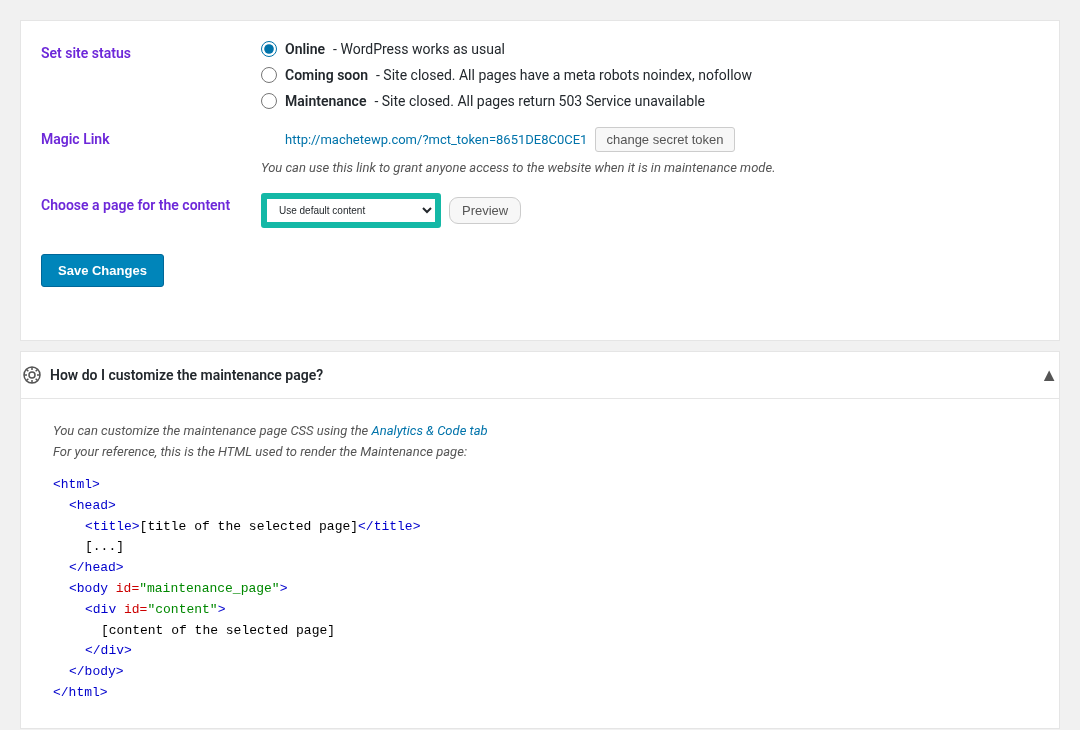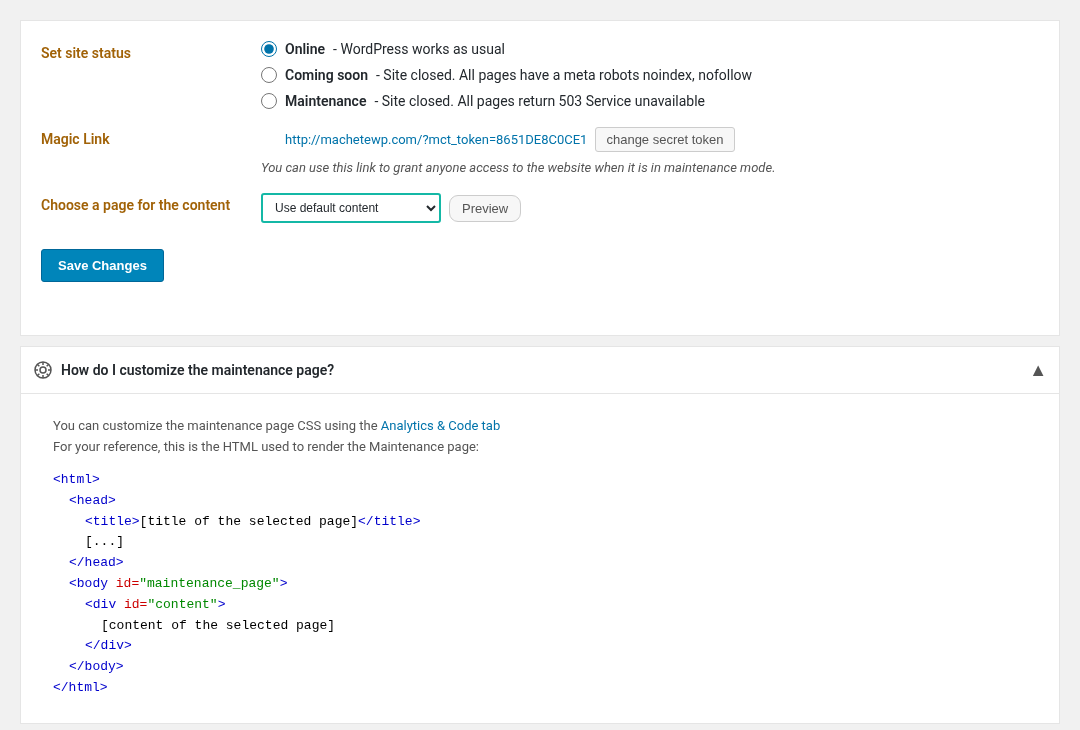--- a/index.html
+++ b/index.html
@@ -24,21 +24,21 @@
       display: flex;
       align-items: flex-start;
       margin-bottom: 18px;
     }
     .field-label {
       width: 220px;
       min-width: 220px;
       font-weight: 600;
       font-size: 14px;
       padding-top: 4px;
-      color: #a16207;
+      color: #6d28d9;
     }
     .field-content {
       flex: 1;
     }
     .radio-group {
       display: flex;
       flex-direction: column;
       gap: 10px;
     }
     .radio-item {
@@ -84,23 +84,23 @@
       font-size: 13px;
       margin-top: 4px;
     }
     .content-page-row {
       display: flex;
       align-items: center;
       gap: 8px;
     }
     .content-select {
       padding: 5px 8px;
-      border: 2px solid #14b8a6;
+      border: 6px solid #14b8a6;
       border-radius: 3px;
-      font-size: 12px;
+      font-size: 10px;
       background: #fff;
       color: #23282d;
       cursor: pointer;
       min-width: 180px;
     }
     .preview-btn {
       background: #f7f7f7;
       border: 1px solid #ccc;
       color: #555;
       padding: 5px 12px;
@@ -121,21 +121,21 @@
       margin-bottom: 33px;
     }
     .accordion-section {
       background: #fff;
       border: 1px solid #e5e5e5;
     }
     .accordion-header {
       display: flex;
       align-items: center;
       justify-content: space-between;
-      padding: 12px 12px;
+      padding: 12px 1px;
       cursor: pointer;
       border-bottom: 1px solid #e5e5e5;
     }
     .accordion-header-left {
       display: flex;
       align-items: center;
       gap: 8px;
       font-size: 14px;
       font-weight: 600;
       color: #23282d;
@@ -149,20 +149,21 @@
       font-size: 18px;
       color: #555;
     }
     .accordion-body {
       padding: 24px 32px 24px 32px;
       font-size: 13px;
     }
     .accordion-body p {
       color: #555;
       margin-bottom: 6px;
+      font-style: italic;
     }
     .code-link {
       color: #0073aa;
       text-decoration: none;
     }
     .code-block {
       margin-top: 16px;
       font-family: Consolas, "Courier New", monospace;
       font-size: 13px;
       line-height: 1.6;

